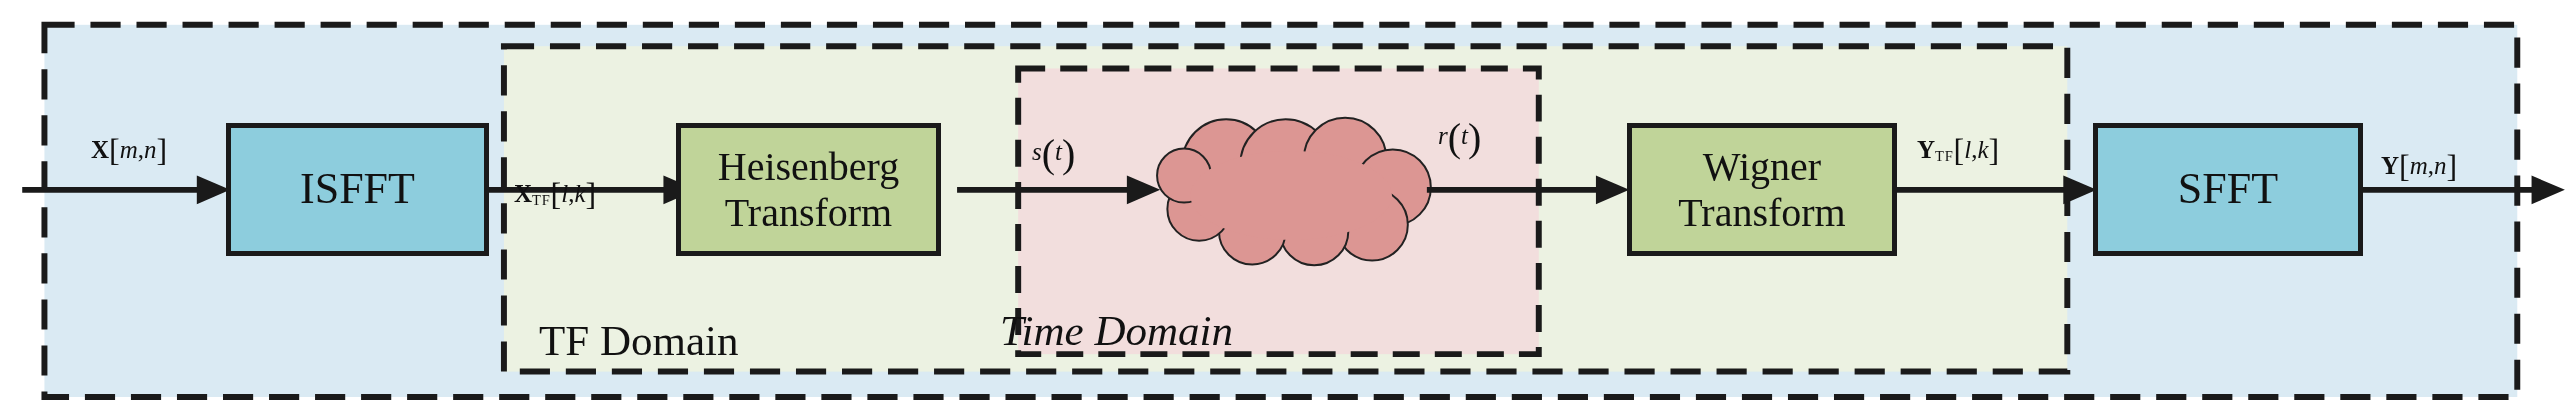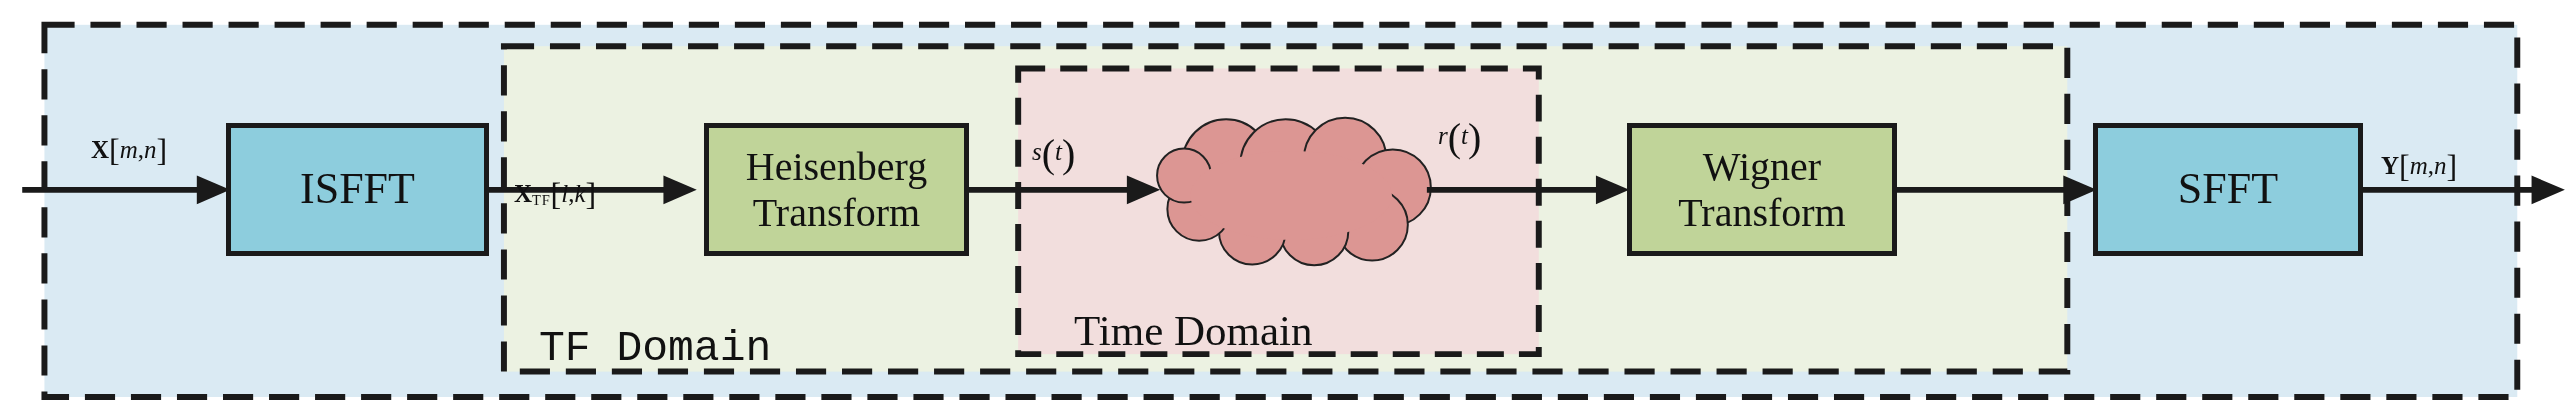--- a/index.html
+++ b/index.html
@@ -92,21 +92,21 @@
         <line x1="2976" y1="239" x2="3192" y2="239"></line>
         <polygon points="3232,239 3190,221 3190,257" stroke="none"></polygon>
       </g>
     </g>
   </svg>
 
   <div class="block blue" style="left:226px; top:123px; width:263px; height:133px;">
     <span>ISFFT</span>
   </div>
 
-  <div class="block green" style="left:704px; top:123px; width:265px; height:133px;">
+  <div class="block green" style="left:676px; top:123px; width:265px; height:133px;">
     <span>Heisenberg Transform</span>
   </div>
 
   <div class="block blue" style="left:2093px; top:123px; width:270px; height:133px;">
     <span>SFFT</span>
   </div>
 
   <div class="block green" style="left:1627px; top:123px; width:270px; height:133px;">
     <span>Wigner Transform</span>
   </div>
@@ -121,22 +121,25 @@
   </div>
 
   <div class="sig fn" style="left:1032px; top:119px;margin-top:11px;">
     <span class="sig-sym">s</span><span class="sig-br">(</span><span class="sig-var">t</span><span class="sig-br">)</span>
   </div>
 
   <div class="sig fn" style="left:1438px; top:114px;">
     <span class="sig-sym">r</span><span class="sig-br">(</span><span class="sig-var">t</span><span class="sig-br">)</span>
   </div>
 
+  <div class="sig vec" style="left:1917px; top:132px;">
+    <span class="sig-sym">Y</span><span class="sig-sub">TF</span><span class="sig-br">[</span><span class="sig-var">l</span><span class="sig-comma">,</span><span class="sig-var">k</span><span class="sig-br">]</span>
+  </div>
 
   <div class="sig vec" style="left:2381px; top:148px;font-family:Liberation Serif, serif;">
     <span class="sig-sym">Y</span><span class="sig-sub"></span><span class="sig-br">[</span><span class="sig-var">m</span><span class="sig-comma">,</span><span class="sig-var">n</span><span class="sig-br">]</span>
   </div>
 
-  <div class="domain-label" style="left:539px; top:324px;font-family:Liberation Mono, monospace;">TF Domain</div>
-  <div class="domain-label" style="left:1074px; top:306px;">Time Domain</div>
+  <div class="domain-label" style="left:539px; top:316px;">TF Domain</div>
+  <div class="domain-label" style="left:1000px; top:306px;font-style:italic;">Time Domain</div>
 
 </div>
 
 
 </body></html>

